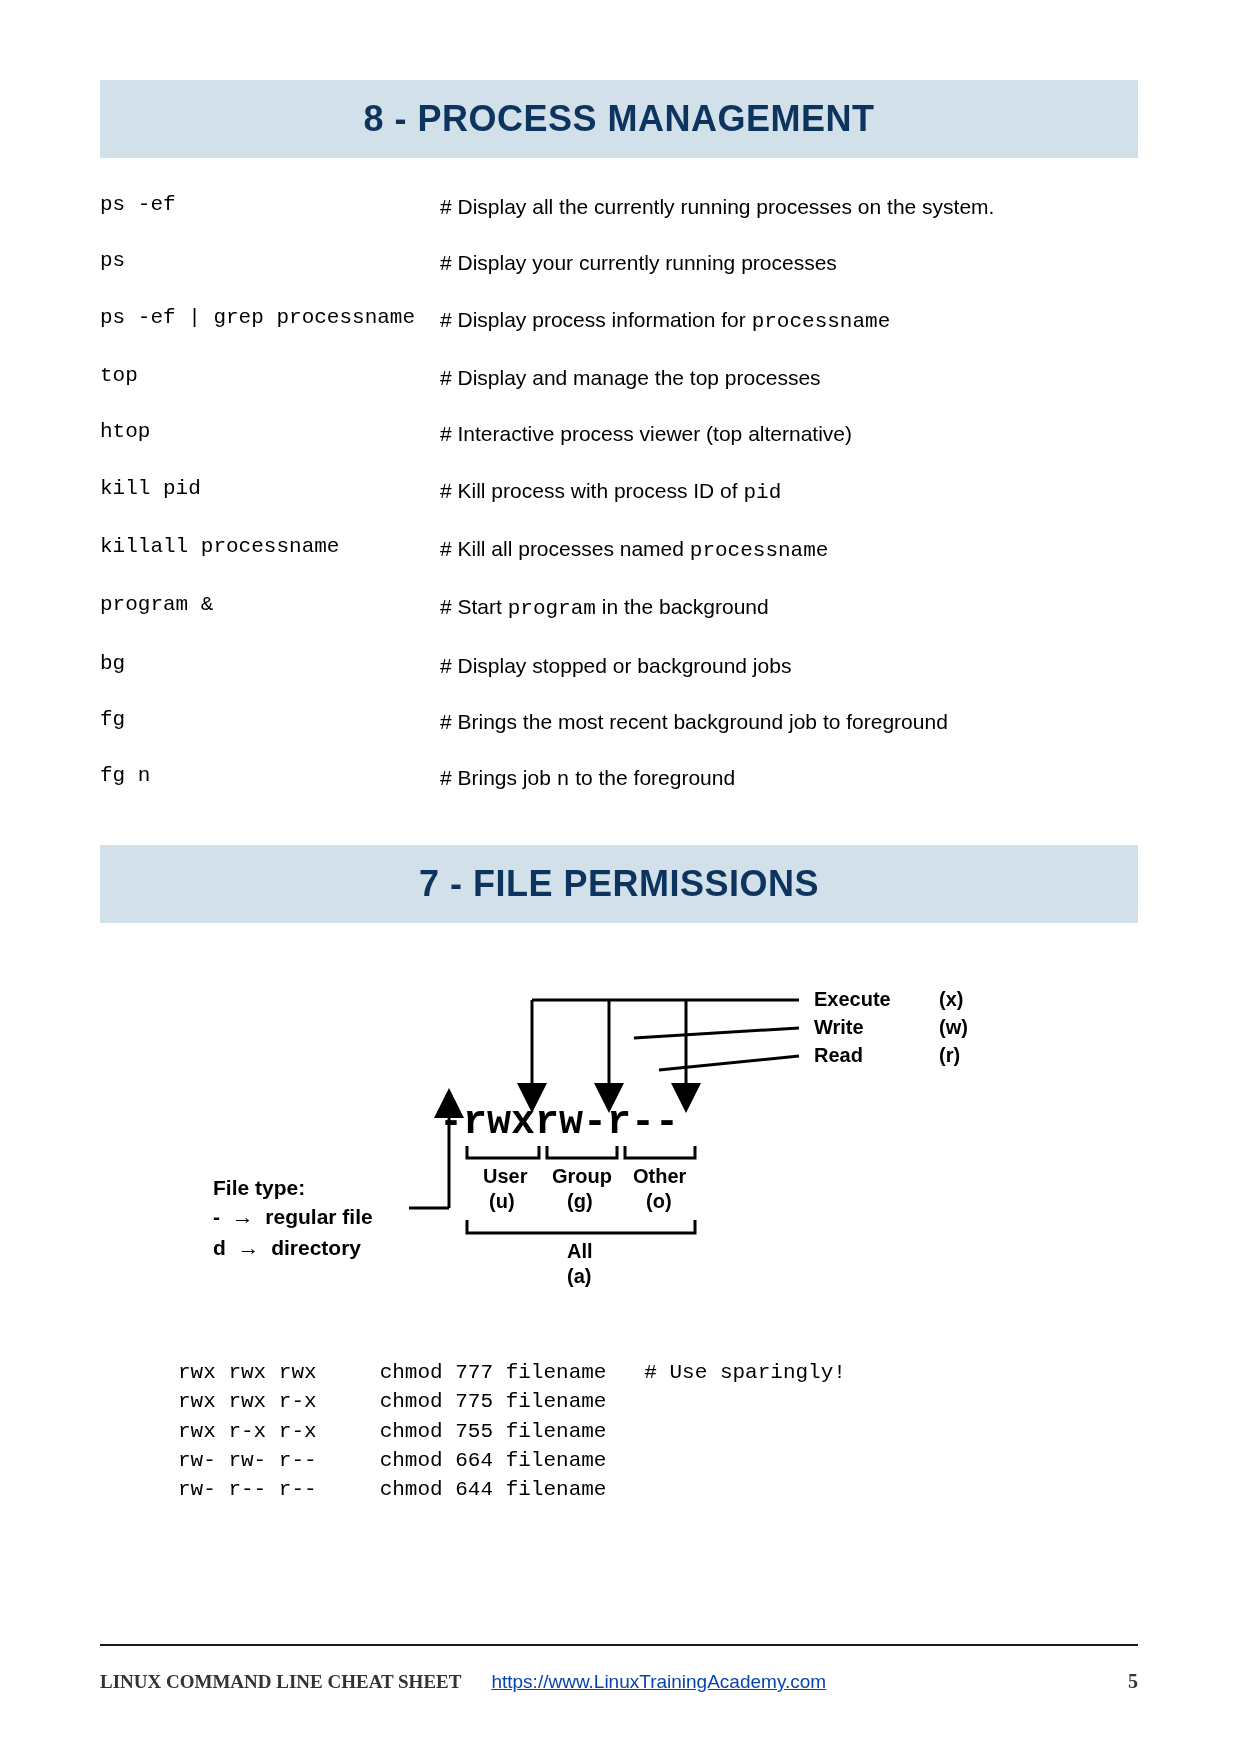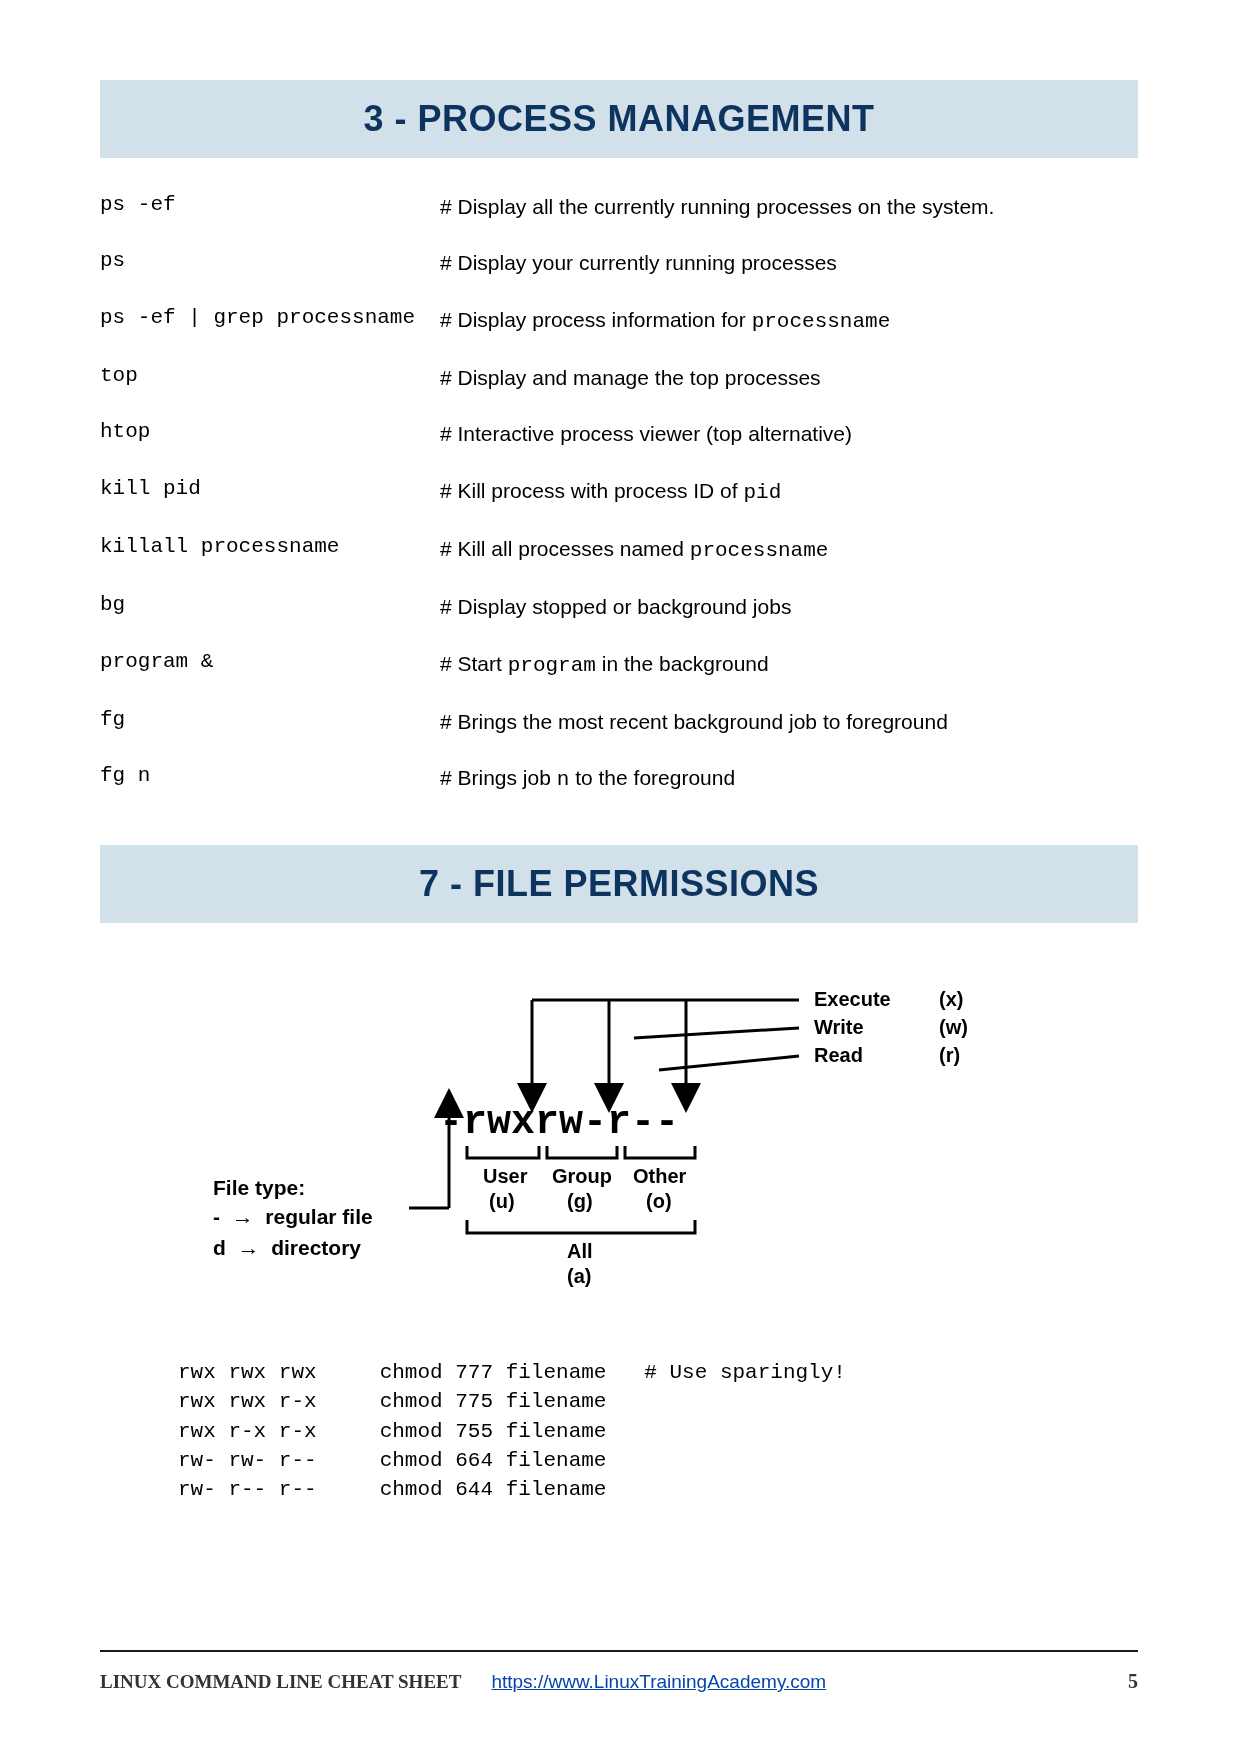--- a/index.html
+++ b/index.html
@@ -98,21 +98,21 @@
   }
   .perm-row {
     white-space: pre;
   }
   .footer {
     position: absolute;
     bottom: 60px;
     left: 100px;
     right: 100px;
     border-top: 2px solid #1a1a1a;
-    padding-top: 18px;
+    padding-top: 24px;
     display: flex;
     align-items: baseline;
     gap: 30px;
     font-size: 19px;
     text-align: center;
   }
   .footer-title {
     font-family: Georgia, 'Times New Roman', serif;
     font-weight: bold;
     color: #333;
@@ -127,21 +127,21 @@
     font-weight: bold;
     color: #333;
     font-size: 20px;
   }
 </style>
 </head>
 <body>
 
 <div class="page">
 
-  <div class="section-header">3 - PROCESS MANAGEMENT</div>
+  <div class="section-header">8 - PROCESS MANAGEMENT</div>
 
   <div class="cmd-list" id="process-list">
       <div class="cmd-row">
         <div class="cmd-left">ps -ef</div>
         <div class="cmd-right"><span># Display all the currently running processes on the system.</span></div>
       </div>
       <div class="cmd-row">
         <div class="cmd-left">ps</div>
         <div class="cmd-right"><span># Display your currently running processes</span></div>
       </div>
@@ -159,26 +159,26 @@
       </div>
       <div class="cmd-row">
         <div class="cmd-left">kill pid</div>
         <div class="cmd-right"><span># Kill process with process ID of </span><span class="mono">pid</span></div>
       </div>
       <div class="cmd-row">
         <div class="cmd-left">killall processname</div>
         <div class="cmd-right"><span># Kill all processes named </span><span class="mono">processname</span></div>
       </div>
       <div class="cmd-row">
+        <div class="cmd-left">program &amp;</div>
+        <div class="cmd-right"><span># Start </span><span class="mono">program</span><span> in the background</span></div>
+      </div>
+      <div class="cmd-row">
         <div class="cmd-left">bg</div>
         <div class="cmd-right"><span># Display stopped or background jobs</span></div>
-      </div>
-      <div class="cmd-row">
-        <div class="cmd-left">program &amp;</div>
-        <div class="cmd-right"><span># Start </span><span class="mono">program</span><span> in the background</span></div>
       </div>
       <div class="cmd-row">
         <div class="cmd-left">fg</div>
         <div class="cmd-right"><span># Brings the most recent background job to foreground</span></div>
       </div>
       <div class="cmd-row">
         <div class="cmd-left">fg n</div>
         <div class="cmd-right"><span># Brings job </span><span class="mono">n</span><span> to the foreground</span></div>
       </div>
     </div>

